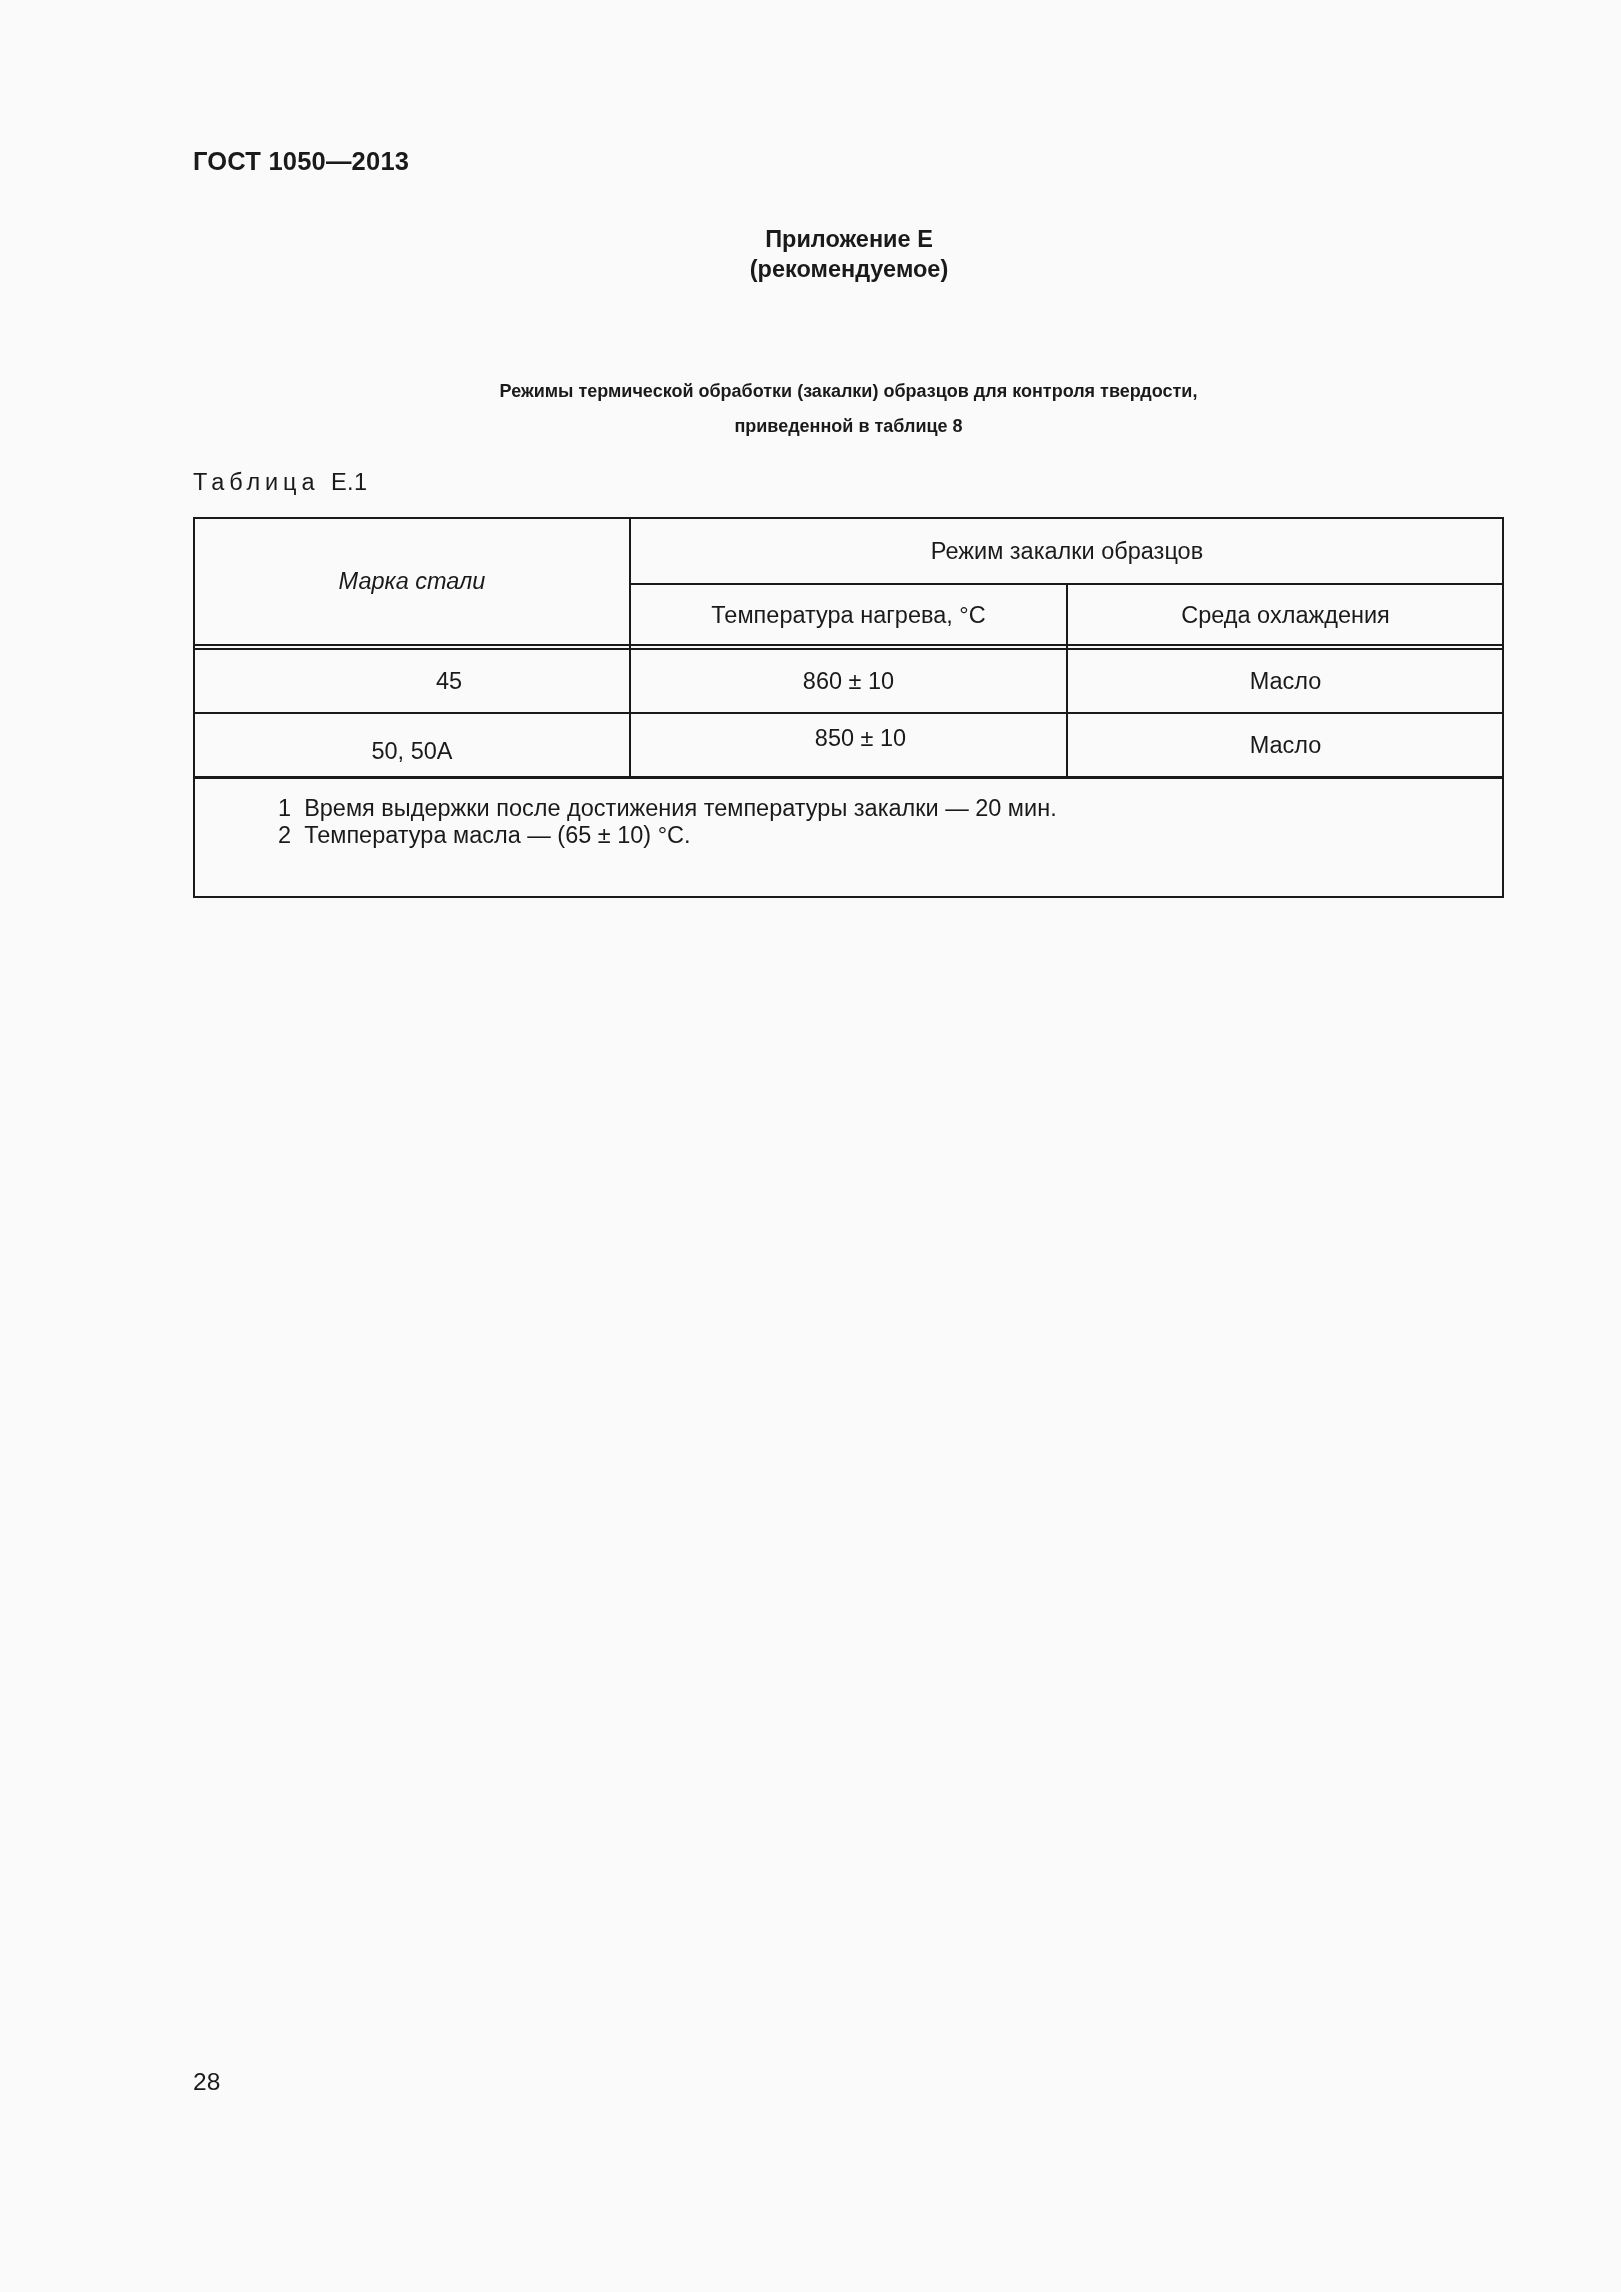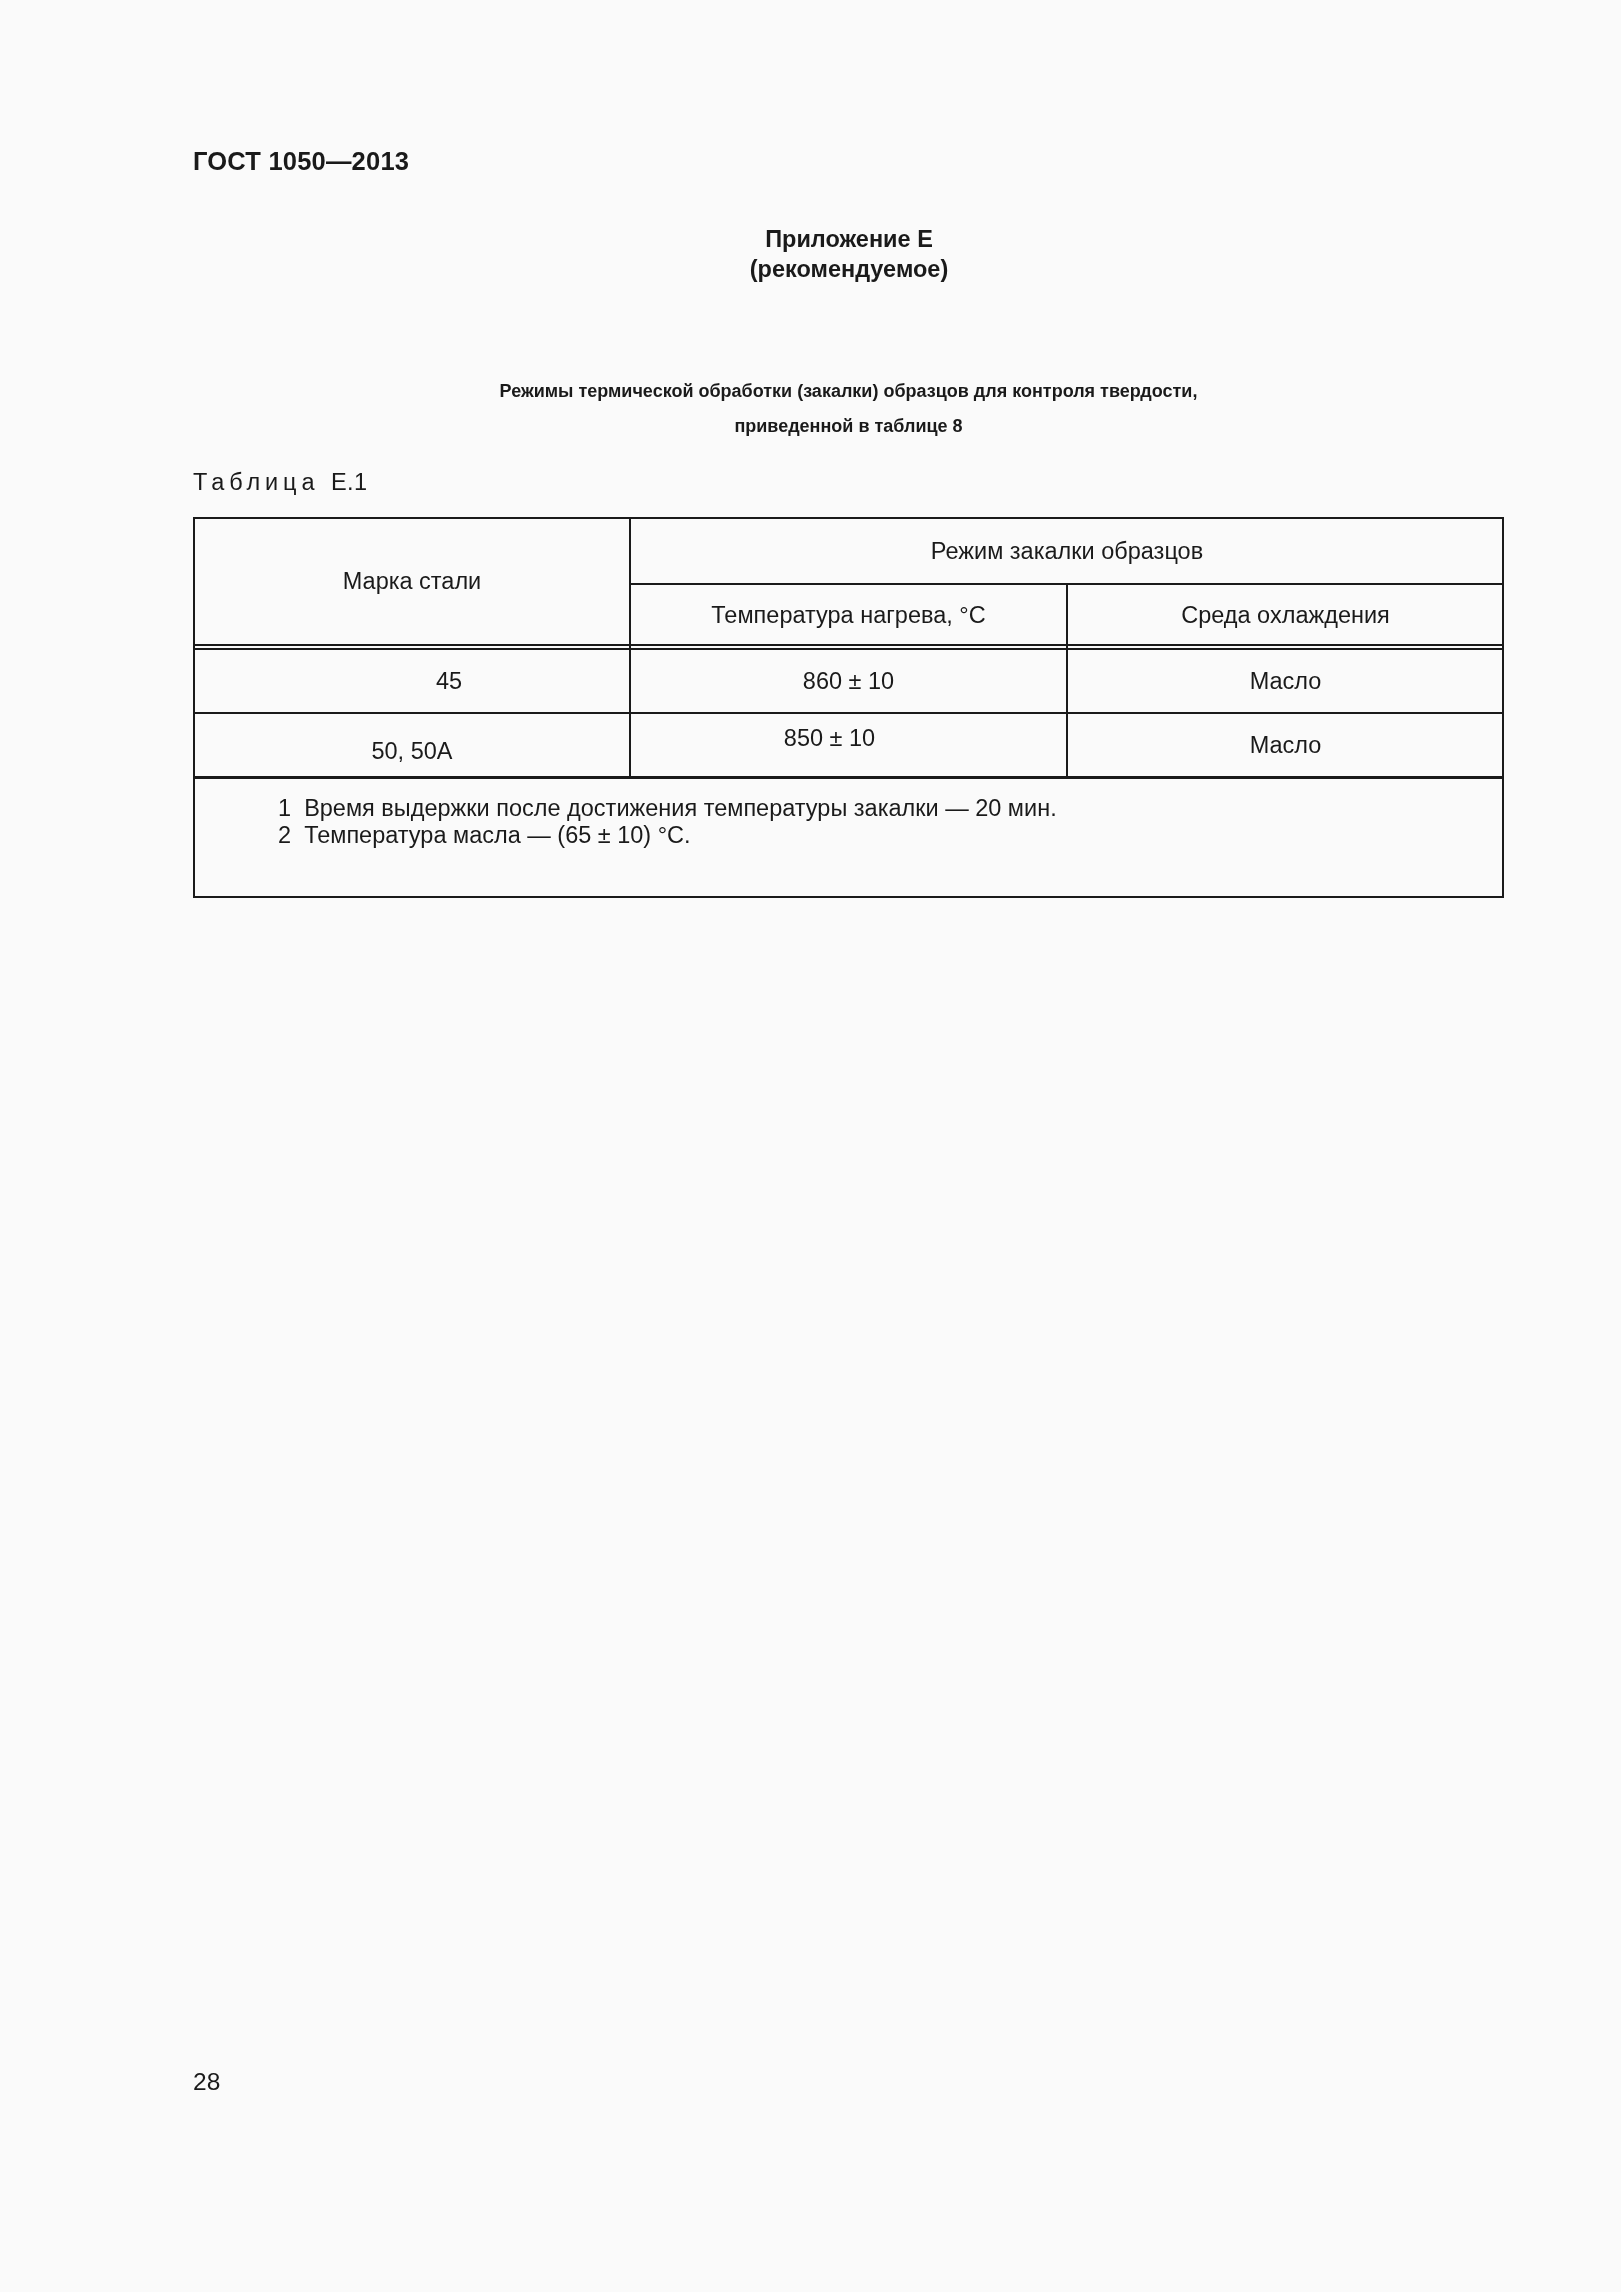--- a/index.html
+++ b/index.html
@@ -114,31 +114,31 @@
 
     <div class="line" style="left:434px; top:64px; width:874px; height:2px;"></div>
 
     <div class="line" style="left:0; top:125px; width:1308px; height:2px;"></div>
     <div class="line" style="left:0; top:129px; width:1308px; height:2px;"></div>
 
     <div class="line" style="left:0; top:193px; width:1308px; height:2px;"></div>
 
     <div class="line" style="left:0; top:257px; width:1308px; height:2.9px;"></div>
 
-    <div class="cell" style="left:0; top:0; width:434px; height:125px;">Марка стали</div>
+    <div class="cell" style="left:0; top:0; width:434px; height:125px;font-style:italic;">Марка стали</div>
     <div class="cell" style="left:436px; top:0; width:872px; height:64px;">Режим закалки образцов</div>
     <div class="cell" style="left:436px; top:66px; width:435px; height:60px;">Температура нагрева, °С</div>
     <div class="cell" style="left:873px; top:66px; width:435px; height:60px;">Среда охлаждения</div>
 
     <div class="cell" style="left:0; top:131px; width:434px; height:62px;padding-left:37px;">45</div>
     <div class="cell" style="left:436px; top:131px; width:435px; height:62px;">860 ± 10</div>
     <div class="cell" style="left:873px; top:131px; width:435px; height:62px;">Масло</div>
 
     <div class="cell" style="left:0; top:195px; width:434px; height:75px;">50, 50А</div>
-    <div class="cell" style="left:417px; top:195px; width:435px; height:49px;">850 ± 10</div>
+    <div class="cell" style="left:436px; top:195px; width:435px; height:49px;padding-left:12px;">850 ± 10</div>
     <div class="cell" style="left:873px; top:195px; width:435px; height:62px;">Масло</div>
 
     <div class="notes">
       <div style="white-space:pre;">1  Время выдержки после достижения температуры закалки — 20 мин.</div>
       <div style="white-space:pre;">2  Температура масла — (65 ± 10) °С.</div>
     </div>
   </div>
 
   <div class="page-number">28</div>
 

